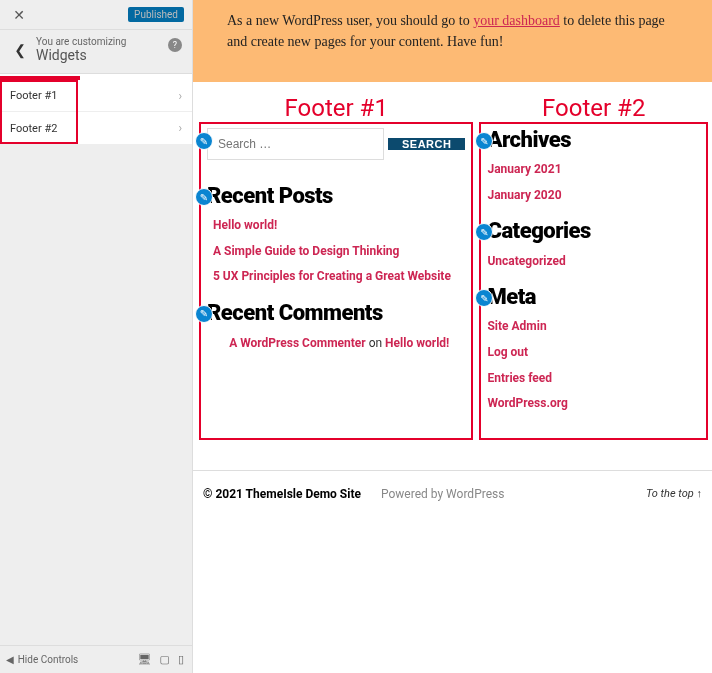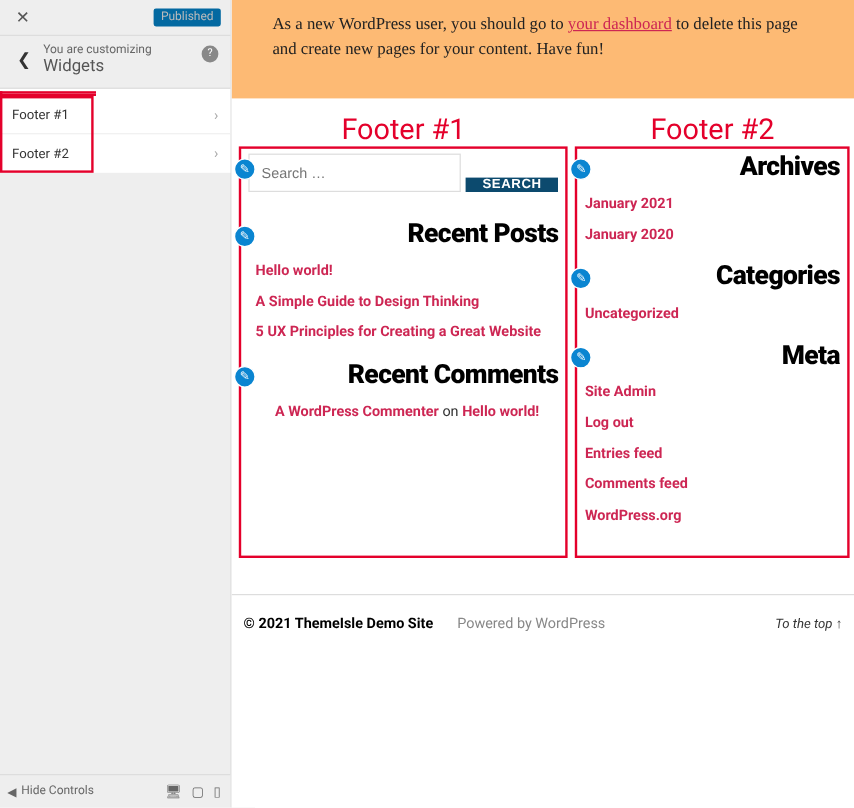--- a/index.html
+++ b/index.html
@@ -30,24 +30,24 @@
   .hero { background:#fdba74; padding: 10px 34px 30px; font-family: Georgia, serif; font-size: 14px; color:#222; line-height:1.5; }
   .hero a { color:#cd2653; text-decoration:underline; }
 
   .footer-cols { display:flex; padding: 6px 4px 0 6px; gap:6px; }
   .col { flex:1; border:2px solid #e4002b; padding: 4px 6px 10px; position:relative; }
   .col-label { position:absolute; top:-30px; left:50%; transform:translateX(-50%); color:#e4002b; font-size:24px; font-weight:400; white-space:nowrap; }
   .footer-cols-wrap { padding-top: 34px; }
 
   .widget { position:relative; margin-bottom: 16px; }
   .edit-icon { position:absolute; left:-12px; top:4px; width:18px; height:18px; border-radius:50%; background:#0a85d1; color:#fff; display:flex;align-items:center;justify-content:center; font-size:10px; cursor:pointer; border:1px solid #fff; z-index:2; }
-  .widget h2 { font-size:22px; font-weight:900; color:#000; letter-spacing:-0.5px; line-height:1.1; margin-bottom:10px;text-align:right; }
+  .widget h2 { font-size:22px; font-weight:900; color:#000; letter-spacing:-0.5px; line-height:1.1; margin-bottom:10px; }
   .widget ul { list-style:none; }
   .widget li { font-size:12px; font-weight:700; color:#cd2653; margin-bottom:10px; line-height:1.3; }
-  .search-row { display:flex; gap:4px; align-items:flex-end; margin-bottom:24px; }
+  .search-row { display:flex; gap:4px; align-items:center; margin-bottom:24px; }
   .search-input { flex:1; border:1px solid #ddd; padding:8px 10px; font-size:12px; color:#999; background:#fff; }
   .search-btn { background:#0c4a6e; color:#fff; border:none; padding:0 14px; font-size:11px; font-weight:700; letter-spacing:0.5px; cursor:pointer; }
   .recent-comment { font-size:12px; font-weight:700; color:#333; line-height:1.4;text-align:center; }
   .recent-comment a { color:#cd2653; text-decoration:none; }
   .on-text { color:#333; font-weight:400; }
 
   .site-footer { margin-top:30px; border-top:1px solid #ddd; padding:16px 10px 18px; display:flex; align-items:center; font-size:12px;text-align:center; }
   .copyright { font-weight:700; color:#000; }
   .powered { color:#888; margin-left:20px; }
   .to-top { margin-left:auto; color:#333; font-size:11px; cursor:pointer;font-style:italic; }
@@ -165,21 +165,20 @@
           </ul>
         </div>
 
         <div class="widget">
           <div class="edit-icon">✎</div>
           <h2>Meta</h2>
           <ul>
             <li>Site Admin</li>
             <li>Log out</li>
             <li>Entries feed</li>
-            <li>Comments feed</li>
             <li>WordPress.org</li>
           </ul>
         </div>
       </div>
     </div>
     </div>
 
     <div class="site-footer">
       <span class="copyright">© 2021 ThemeIsle Demo Site</span>
       <span class="powered">Powered by WordPress</span>

